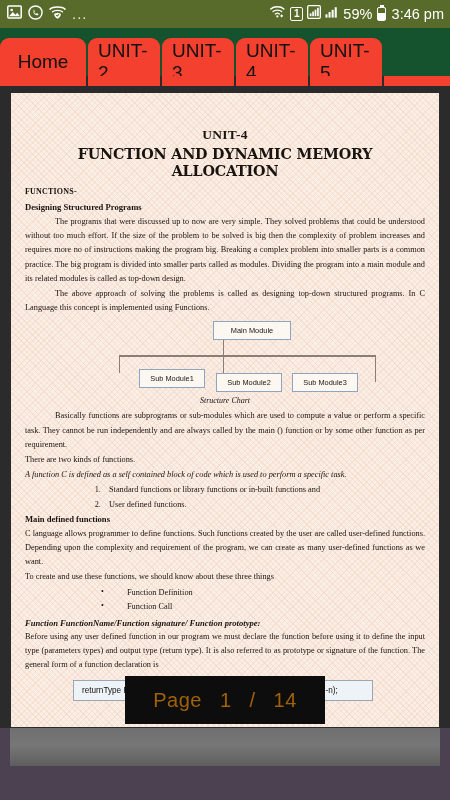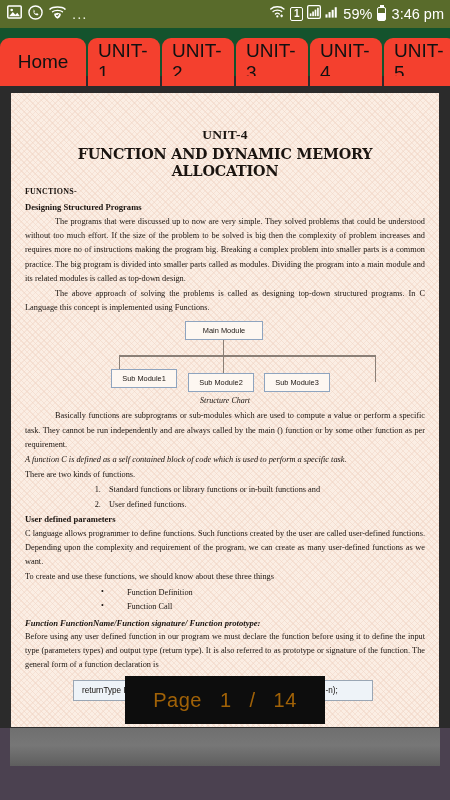--- a/index.html
+++ b/index.html
@@ -143,20 +143,21 @@
   .chart{ position:relative; height:74px; margin:6px 0 0 0; }
   .node{
     position:absolute;
     background:#fdf7f1;
     border:1px solid #8ea4bf;
     font-family:"Liberation Sans", sans-serif;
     font-size:7.4px;
     color:#1a1410;
     display:flex; align-items:center; justify-content:center;
     height:19px;
+    margin-left:28px;
   }
   .node.main{ left:160px; top:0; width:78px; }
   .node.s1{ left:86px;  top:48px; width:66px; }
   .node.s2{ left:163px; top:52px; width:66px; }
   .node.s3{ left:239px; top:52px; width:66px; }
   .ln{ position:absolute; background:#8a7f76; }
   .ln.v-main{ left:198px; top:19px; width:1.4px; height:16px; }
   .ln.h-bus{ left:94px;  top:34px; width:257px; height:1.4px; }
   .ln.v-s1{ left:94px;  top:34px; width:1.4px; height:18px; }
   .ln.v-s2{ left:198px; top:34px; width:1.4px; height:18px; }
@@ -265,23 +266,20 @@
       <span class="battery"></span>
       <span class="sb-time">3:46 pm</span>
     </div>
   </div>
 
   <div class="tabbar">
     <div class="tab home">
         <span>Home</span>
       </div>
     <div class="tab unit">
-        <span>UNIT-1</span>
-      </div>
-    <div class="tab unit">
         <span>UNIT-2</span>
       </div>
     <div class="tab unit">
         <span>UNIT-3</span>
       </div>
     <div class="tab unit">
         <span>UNIT-4</span>
       </div>
     <div class="tab unit">
         <span>UNIT-5</span>
@@ -315,29 +313,29 @@
           <div class="ln v-s2"></div>
           <div class="ln v-s3"></div>
           <div class="node main">Main Module</div>
           <div class="node s1">Sub Module1</div>
           <div class="node s2">Sub Module2</div>
           <div class="node s3">Sub Module3</div>
         </div>
         <div class="caption">Structure Chart</div>
 
         <p class="body indent">Basically functions are subprograms or sub-modules which are used to compute a value or perform a specific task. They cannot be run independently and are always called by the main () function or by some other function as per requirement.</p>
+        <p class="body">There are two kinds of functions.</p>
         <p class="body ital">A function C is defined as a self contained block of code which is used to perform a specific task.</p>
-        <p class="body">There are two kinds of functions.</p>
 
         <ol class="numlist">
           <li>Standard functions or library functions or in-built functions and</li>
           <li>User defined functions.</li>
         </ol>
 
-        <div class="h-sub">User defined parameters</div>
+        <div class="h-sub">Main defined functions</div>
         <p class="body">C language allows programmer to define functions. Such functions created by the user are called user-defined functions. Depending upon the complexity and requirement of the program, we can create as many user-defined functions as we want.</p>
         <p class="body">To create and use these functions, we should know about these three things</p>
 
         <ul class="bullist">
           <li>Function Definition</li>
           <li>Function Call</li>
         </ul>
 
         <div class="h-sub-i">Function FunctionName/Function signature/ Function prototype:</div>
         <p class="body">Before using any user defined function in our program we must declare the function before using it to define the input type (parameters types) and output type (return type). It is also referred to as prototype or signature of the function. The general form of a function declaration is</p>

